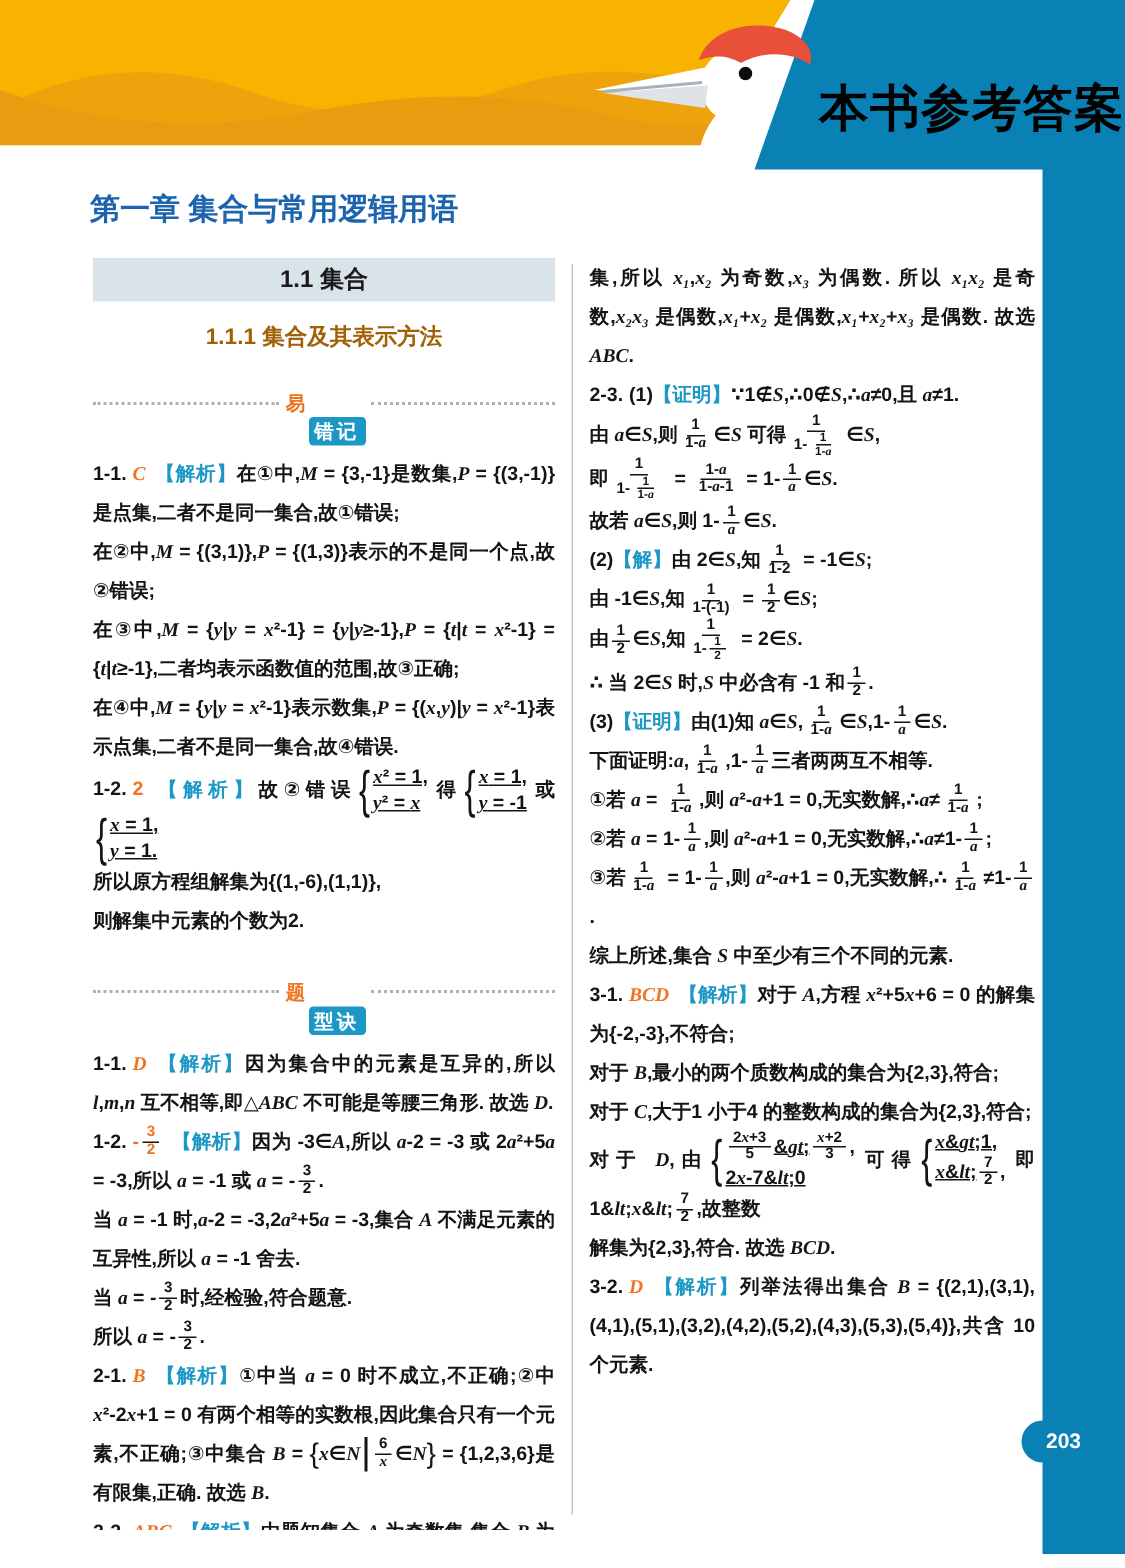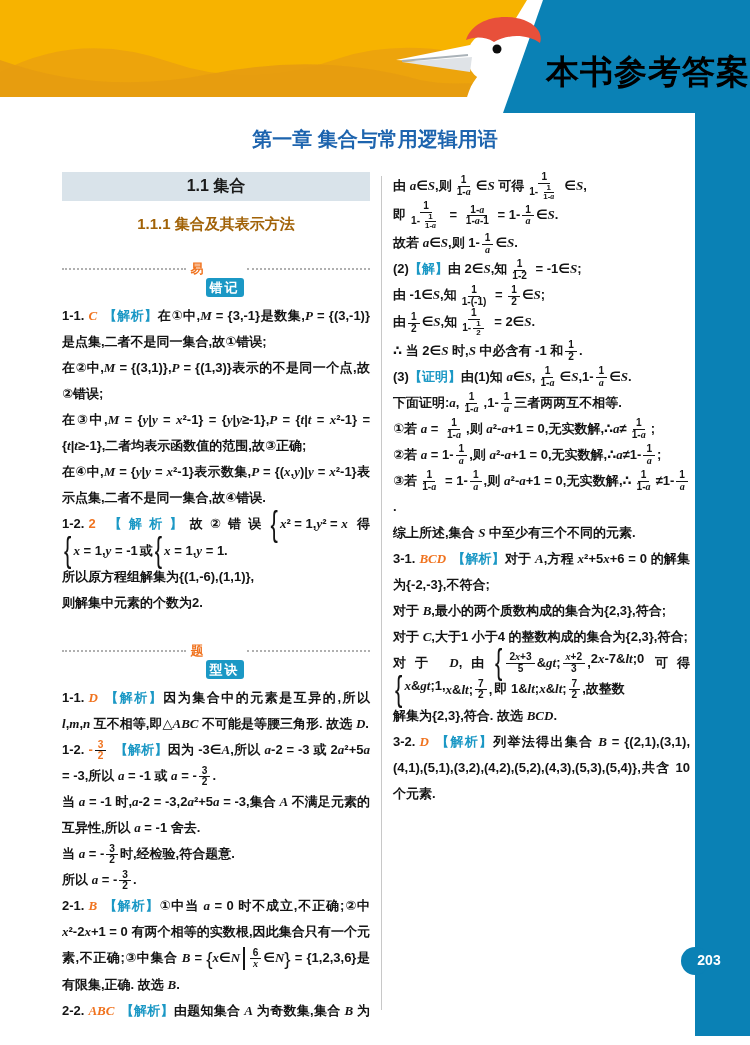--- a/index.html
+++ b/index.html
@@ -13,21 +13,21 @@
   .banner-title{
     position:absolute;top:50px;left:540px;width:210px;text-align:right;
     color:#000000;font-size:33px;font-weight:900;letter-spacing:1px;z-index:3;
   }
   
   .side-band{position:absolute;top:109px;left:695px;width:55px;height:927px;background:#0A81B5;}
   .num-bump{position:absolute;left:-14px;top:838px;width:28px;height:28px;border-radius:50%;background:#0A81B5;}
   .page-num{position:absolute;left:-8px;top:843px;width:44px;text-align:center;color:#fff;font-size:14px;font-weight:800;}
   
   .chapter-title{
-    position:absolute;top:126px;left:60px;width:630px;text-align:center;
+    position:absolute;top:126px;left:60px;width:630px;
     color:#1D64AE;font-size:20px;font-weight:800;
   }
   
   .columns{position:absolute;top:172px;left:62px;width:628px;height:848px;display:flex;overflow:hidden;}
   .col-left{width:308px;}
   .divider{width:1px;background:#c8c8c8;margin:4px 11px 10px 11px;}
   .col-right{flex:1;min-width:0;}
   .section-box{background:#D9E3EA;text-align:center;font-size:16px;font-weight:800;color:#1a1a1a;padding:4px 0;}
   .subsection{text-align:center;font-size:15px;font-weight:800;color:#a16207;margin:14px 0 6px;}
   
@@ -41,21 +41,21 @@
   .para i{font-style:italic;font-family:"Liberation Serif","DejaVu Serif",serif;font-weight:700;}
   .qnum{font-weight:800;margin-right:4px;}
   .ans{color:#F0731F;font-weight:800;margin-right:6px;}
   .tag{color:#1B98C5;font-weight:800;}
   .frac{display:inline-flex;flex-direction:column;align-items:center;vertical-align:middle;
         font-size:0.78em;line-height:1.05;margin:0 2px;}
   .frac .fn{padding:0 3px;border-bottom:1.5px solid #141414;text-align:center;}
   .frac .fd{padding:0 3px;text-align:center;}
   .cases{display:inline-flex;align-items:center;vertical-align:middle;margin:0 2px;}
   .brace{display:inline-block;font-size:1.7em;font-weight:400;transform:scaleY(1.55);margin-right:2px;}
-  .crows{display:inline-flex;flex-direction:row;align-items:flex-start;row-gap:2px;}
+  .crows{display:inline-flex;flex-direction:column;align-items:flex-start;row-gap:2px;text-decoration:underline;}
   .crow{line-height:1.15;}
   .big{font-size:1.45em;vertical-align:middle;font-weight:400;}
   .vbar{display:inline-block;width:1.5px;height:1.8em;background:#141414;vertical-align:middle;margin:0 3px;}
 </style>
 </head>
 <body>
 
 <svg class="banner-svg" width="750" height="115" viewBox="0 0 750 115">
   <defs>
     <clipPath id="yclip">
@@ -150,20 +150,22 @@
           <span class="fd"><span>2</span></span>
         </span><span>.</span></p>
       <p class="para"><span class="qnum">2-1.</span><span class="ans"><span><i>B</i></span></span><span class="tag">【解析】</span><span>①中当 <i>a</i> = 0 时不成立,不正确;②中 <i>x</i>²-2<i>x</i>+1 = 0 有两个相等的实数根,因此集合只有一个元素,不正确;③中集合 <i>B</i> = </span><span class="big">{</span><span><i>x</i>∈<i>N</i></span><span class="vbar"></span><span class="frac">
           <span class="fn"><span>6</span></span>
           <span class="fd"><span><i>x</i></span></span>
         </span><span>∈<i>N</i></span><span class="big">}</span><span> = {1,2,3,6}是有限集,正确. 故选 <i>B</i>.</span></p>
       <p class="para"><span class="qnum">2-2.</span><span class="ans"><span><i>ABC</i></span></span><span class="tag">【解析】</span><span>由题知集合 <i>A</i> 为奇数集,集合 <i>B</i> 为偶数</span></p>
     </div>
   <div class="divider"></div>
   <div class="col-right" id="col-right">
+      <p class="para"><span>集,所以 <i>x₁</i>,<i>x₂</i> 为奇数,<i>x₃</i> 为偶数. 所以 <i>x₁</i><i>x₂</i> 是奇数,<i>x₂</i><i>x₃</i> 是偶数,<i>x₁</i>+<i>x₂</i> 是偶数,<i>x₁</i>+<i>x₂</i>+<i>x₃</i> 是偶数. 故选 <i>ABC</i>.</span></p>
+      <p class="para"><span class="qnum">2-3.</span><span>(1)</span><span class="tag">【证明】</span><span>∵1∉<i>S</i>,∴0∉<i>S</i>,∴<i>a</i>≠0,且 <i>a</i>≠1.</span></p>
       <p class="para"><span>由 <i>a</i>∈<i>S</i>,则</span><span class="frac">
           <span class="fn"><span>1</span></span>
           <span class="fd"><span>1-<i>a</i></span></span>
         </span><span>∈<i>S</i> 可得</span><span class="frac">
           <span class="fn"><span>1</span></span>
           <span class="fd"><span>1-</span><span class="frac">
               <span class="fn"><span>1</span></span>
               <span class="fd"><span>1-<i>a</i></span></span>
             </span></span>
         </span><span>∈<i>S</i>,</span></p>

